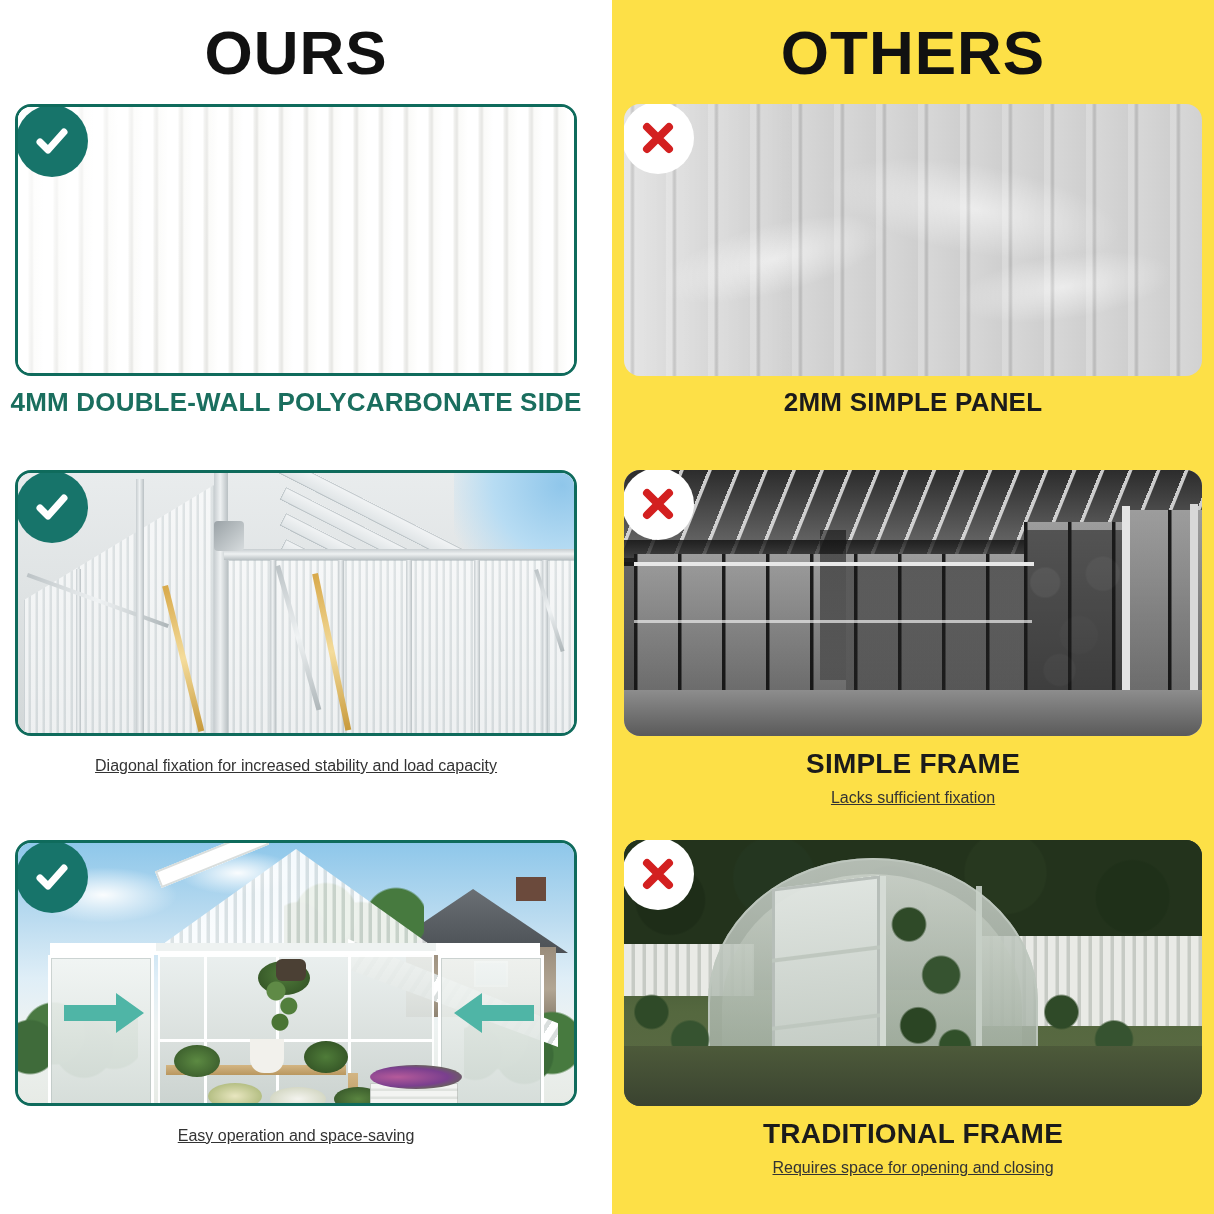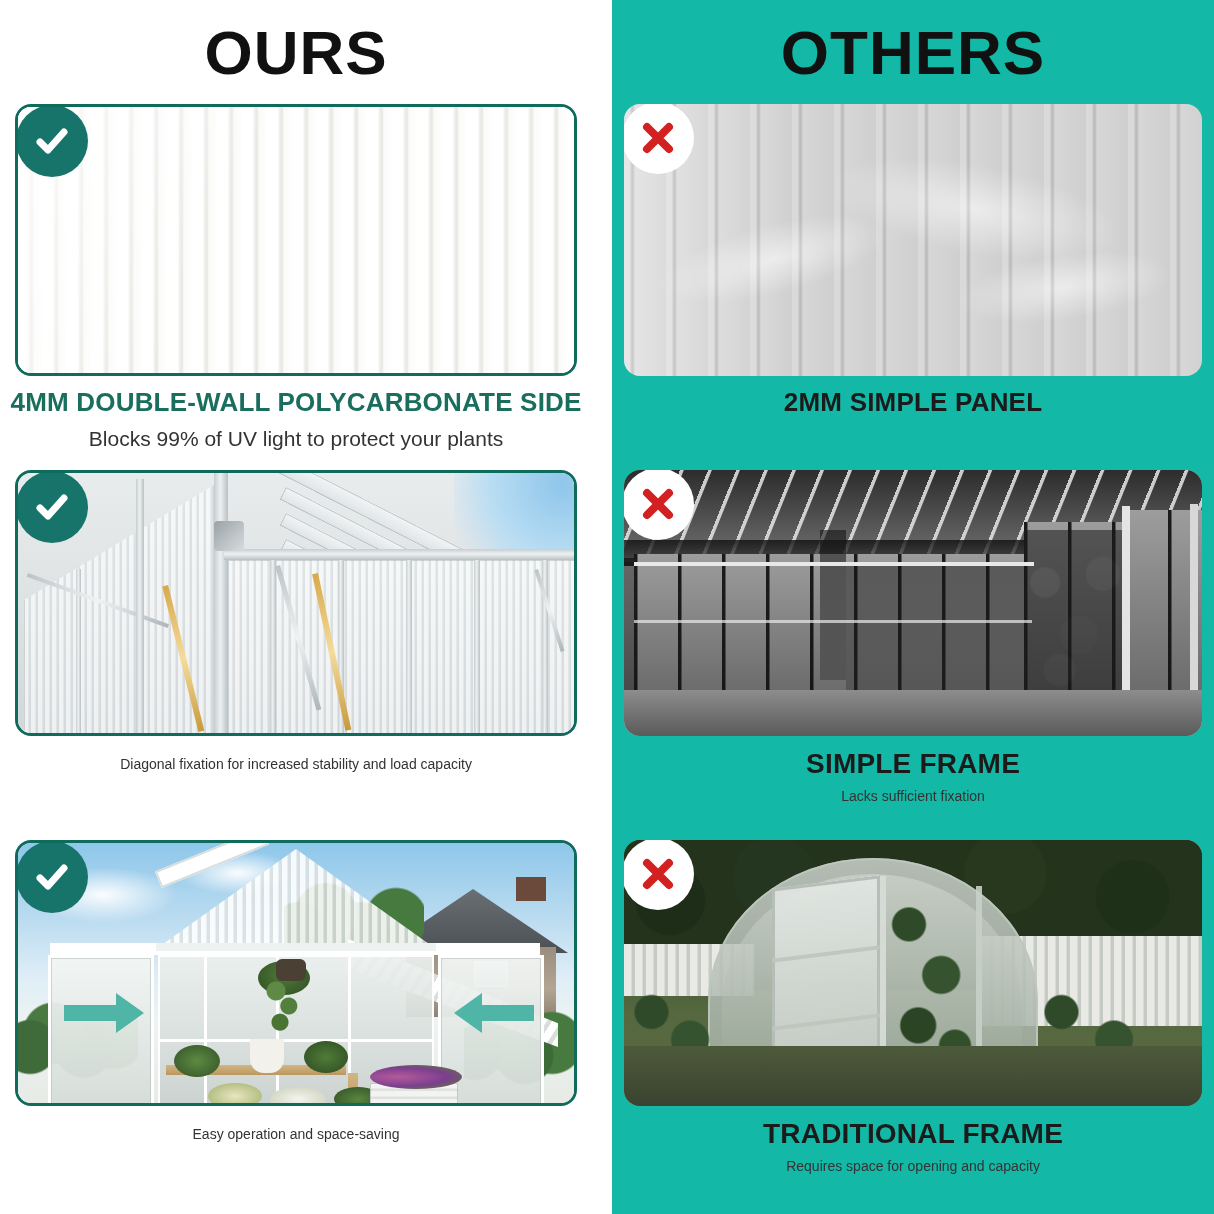--- a/index.html
+++ b/index.html
@@ -7,21 +7,21 @@
     width:1214px;height:1214px;
     font-family:"Liberation Sans", sans-serif;
     background:#ffffff;
     overflow:hidden;
   }
   .board{position:relative;width:1214px;height:1214px;display:flex;}
 
   
   .col{position:relative;height:1214px;box-sizing:border-box;}
   .col-ours{width:602px;background:#ffffff;}
-  .col-others{width:612px;background:#14b8a6;margin-left:20px;}
+  .col-others{width:612px;background:#fde047;margin-left:20px;}
 
   .col-head{
     height:104px;display:flex;align-items:center;justify-content:center;
     font-size:62px;font-weight:700;letter-spacing:1px;color:#111111;
     user-select:none;
     border-radius:7px;
   }
 
   
   .row{position:relative;box-sizing:border-box;}
@@ -57,21 +57,21 @@
   .caption{text-align:center;padding-top:12px;}
   .cap-title{
     font-size:26px;font-weight:700;letter-spacing:.2px;line-height:1.15;
   }
   .cap-title.ours{color:#1a6e5e;}
   .cap-title.others{color:#1b1b1b;}
   .cap-sub{
     font-size:21px;font-weight:400;color:#333333;line-height:1.2;margin-top:8px;
   }
   .row-2 .cap-title,.row-3 .cap-title{font-size:28px;}
-  .row-2 .cap-sub,.row-3 .cap-sub{font-size:14px;}
+  .row-2 .cap-sub,.row-3 .cap-sub{font-size:16px;text-decoration:underline;}
 
   
   .art{position:absolute;inset:0;}
   .pc-clean{
     background:
       repeating-linear-gradient(90deg,
         #ffffff 0px,#ffffff 10px,
         #f2f2f0 11px,#e6e6e3 14px,
         #fafaf8 16px,#ffffff 25px),
       linear-gradient(180deg,#ffffff 0%,#f6f6f4 55%,#ebebe8 100%);
@@ -286,21 +286,20 @@
       <div class="frame frame-ours">
         <div class="art pc-clean"></div>
         <div class="badge badge-check">
           <svg width="40" height="40" viewBox="0 0 40 40" aria-hidden="true">
             <path d="M8 21 L16 29 L32 11" fill="none" stroke="#ffffff" stroke-width="7" stroke-linecap="round" stroke-linejoin="round"></path>
           </svg>
         </div>
       </div>
       <div class="caption">
         <div class="cap-title ours">4MM DOUBLE-WALL POLYCARBONATE SIDE</div>
-        <div class="cap-sub">Blocks 99% of UV light to protect your plants</div>
       </div>
     </div>
 
     <div class="row row-2">
       <div class="frame frame-ours">
         <div class="art gh-in">
           <div class="sky-corner"></div>
 
           <div class="roof-pane" style="left:268px;top:-14px;width:330px;height:16px;transform:rotate(27deg);transform-origin:left top;"></div>
           <div class="roof-pane" style="left:268px;top:14px;width:330px;height:14px;transform:rotate(27deg);transform-origin:left top;"></div>
@@ -491,18 +490,18 @@
           <div class="ground"></div>
         </div>
         <div class="badge badge-x">
           <svg width="40" height="40" viewBox="0 0 40 40" aria-hidden="true">
             <path d="M9 9 L31 31 M31 9 L9 31" fill="none" stroke="#d32020" stroke-width="8" stroke-linecap="round"></path>
           </svg>
         </div>
       </div>
       <div class="caption">
         <div class="cap-title others">TRADITIONAL FRAME</div>
-        <div class="cap-sub">Requires space for opening and capacity</div>
+        <div class="cap-sub">Requires space for opening and closing</div>
       </div>
     </div>
   </div>
 
 </div>
 
 </body></html>

